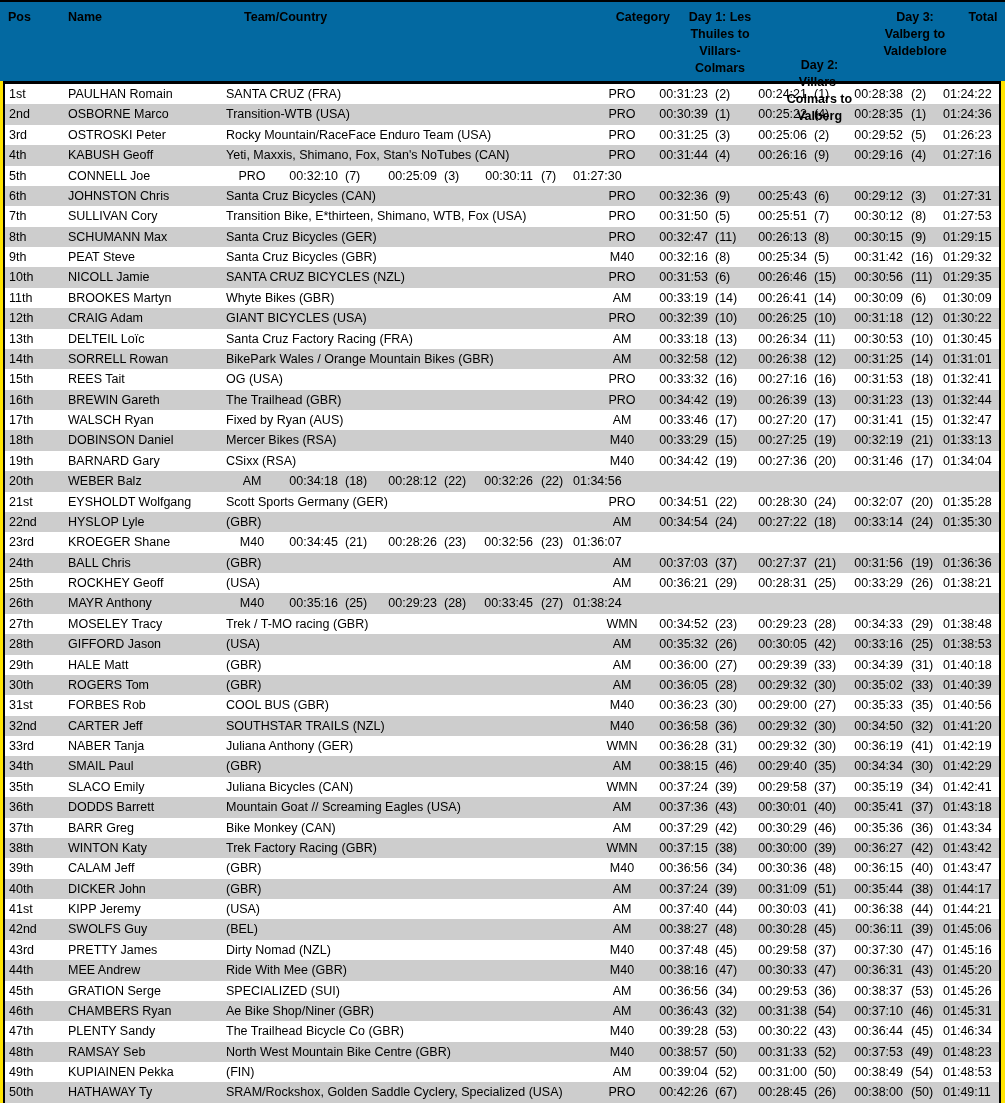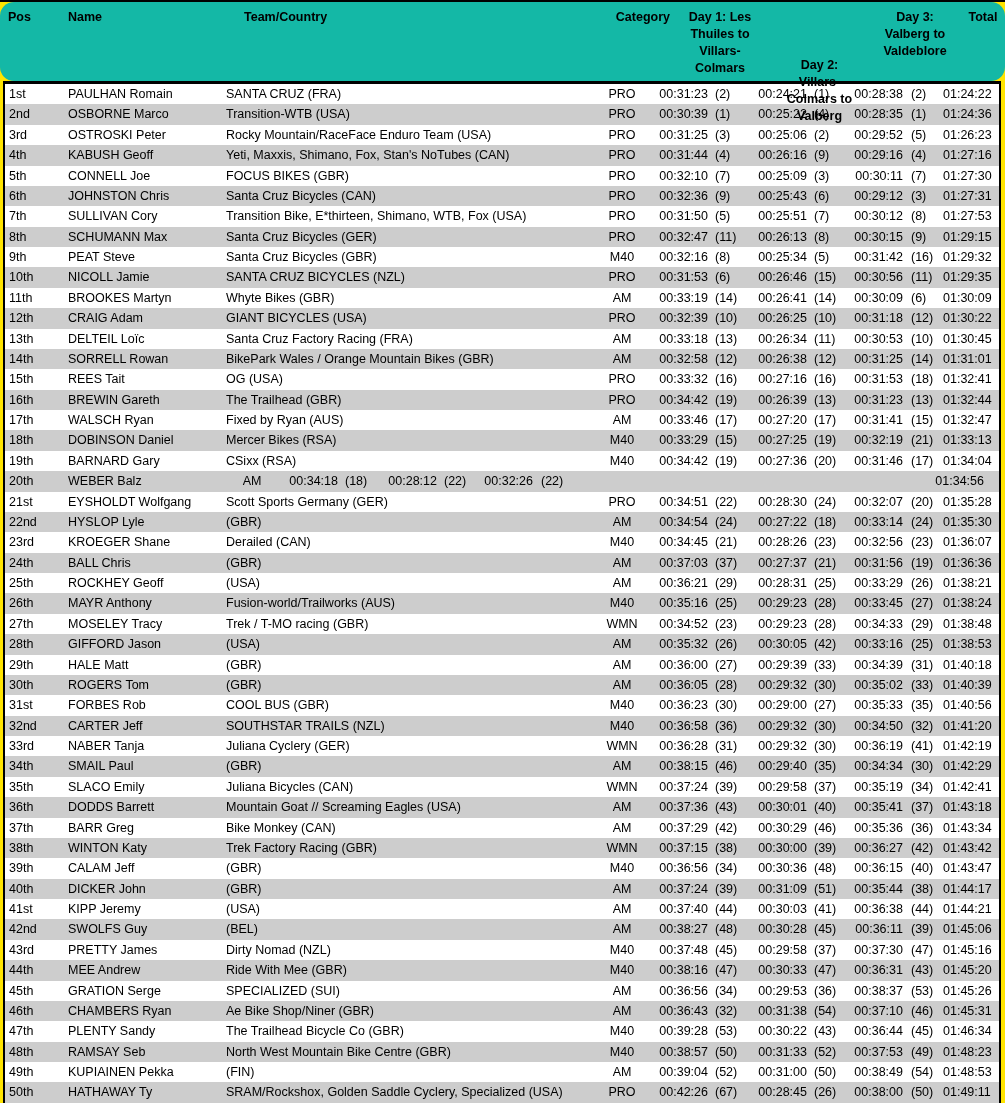--- a/index.html
+++ b/index.html
@@ -12,25 +12,24 @@
   }
   .top-line { height: 2px; background: #000; }
 
   
   .header-row {
     display: flex;
     height: 79px;
     padding-left: 8px;
     padding-top: 7px;
     box-sizing: border-box;
-    background: #14b8a6;
+    background: #0369a1;
     font-size: 12.5px;
     font-weight: bold;
     line-height: 17px;
-    border-radius: 14px;
   }
   .h { flex: 0 0 auto; }
   .h-pos   { width: 56px; }
   .h-name  { width: 158px; padding-left: 4px; box-sizing: border-box; }
   .h-team  { width: 370px; padding-left: 4px; box-sizing: border-box; margin-left: 18px; }
   .h-cat   { width: 60px;  text-align: right; }
   .h-day   { text-align: center; white-space: pre-line; }
   .h-day1  { width: 100px; }
   .h-day2  { width: 99px; margin-top: 48px; }
   .h-day3  { width: 92px; }
@@ -57,21 +56,21 @@
   .c-pos   { width: 59px;  padding-left: 4px; }
   .c-name  { width: 158px; padding-left: 4px; }
   .c-team  { width: 370px; padding-left: 4px; }
   .c-cat   { width: 60px;  text-align: center; }
   .c-d1t   { width: 56px;  text-align: right; }
   .c-d1r   { width: 44px;  padding-left: 7px; }
   .c-d2t   { width: 55px;  text-align: right; }
   .c-d2r   { width: 44px;  padding-left: 7px; }
   .c-d3t   { width: 52px;  text-align: right; }
   .c-d3r   { width: 40px;  padding-left: 8px; }
-  .c-total { flex: 1 1 auto; text-align: right; padding-right: 15px; }
+  .c-total { flex: 1 1 auto; padding-right: 1px; }
 </style>
 </head>
 <body>
 
 <div class="top-line"></div>
 
 <div class="header-row">
   <div class="h h-pos">Pos</div>
   <div class="h h-name">Name</div>
   <div class="h h-team">Team/Country</div>
@@ -143,21 +142,20 @@
     <span class="c c-d2t">00:26:16</span>
     <span class="c c-d2r">(9)</span>
     <span class="c c-d3t">00:29:16</span>
     <span class="c c-d3r">(4)</span>
     <span class="c c-total">01:27:16</span>
   </div>
 
   <div class="row">
     <span class="c c-pos">5th</span>
     <span class="c c-name">CONNELL Joe</span>
-    <span class="c c-team">FOCUS BIKES (GBR)</span>
     <span class="c c-cat">PRO</span>
     <span class="c c-d1t">00:32:10</span>
     <span class="c c-d1r">(7)</span>
     <span class="c c-d2t">00:25:09</span>
     <span class="c c-d2r">(3)</span>
     <span class="c c-d3t">00:30:11</span>
     <span class="c c-d3r">(7)</span>
     <span class="c c-total">01:27:30</span>
   </div>
 
@@ -394,21 +392,20 @@
     <span class="c c-d2t">00:27:22</span>
     <span class="c c-d2r">(18)</span>
     <span class="c c-d3t">00:33:14</span>
     <span class="c c-d3r">(24)</span>
     <span class="c c-total">01:35:30</span>
   </div>
 
   <div class="row">
     <span class="c c-pos">23rd</span>
     <span class="c c-name">KROEGER Shane</span>
-    <span class="c c-team">Derailed (CAN)</span>
     <span class="c c-cat">M40</span>
     <span class="c c-d1t">00:34:45</span>
     <span class="c c-d1r">(21)</span>
     <span class="c c-d2t">00:28:26</span>
     <span class="c c-d2r">(23)</span>
     <span class="c c-d3t">00:32:56</span>
     <span class="c c-d3r">(23)</span>
     <span class="c c-total">01:36:07</span>
   </div>
 
@@ -436,21 +433,20 @@
     <span class="c c-d2t">00:28:31</span>
     <span class="c c-d2r">(25)</span>
     <span class="c c-d3t">00:33:29</span>
     <span class="c c-d3r">(26)</span>
     <span class="c c-total">01:38:21</span>
   </div>
 
   <div class="row alt">
     <span class="c c-pos">26th</span>
     <span class="c c-name">MAYR Anthony</span>
-    <span class="c c-team">Fusion-world/Trailworks (AUS)</span>
     <span class="c c-cat">M40</span>
     <span class="c c-d1t">00:35:16</span>
     <span class="c c-d1r">(25)</span>
     <span class="c c-d2t">00:29:23</span>
     <span class="c c-d2r">(28)</span>
     <span class="c c-d3t">00:33:45</span>
     <span class="c c-d3r">(27)</span>
     <span class="c c-total">01:38:24</span>
   </div>
 
@@ -534,21 +530,21 @@
     <span class="c c-d2t">00:29:32</span>
     <span class="c c-d2r">(30)</span>
     <span class="c c-d3t">00:34:50</span>
     <span class="c c-d3r">(32)</span>
     <span class="c c-total">01:41:20</span>
   </div>
 
   <div class="row">
     <span class="c c-pos">33rd</span>
     <span class="c c-name">NABER Tanja</span>
-    <span class="c c-team">Juliana Cyclery (GER)</span>
+    <span class="c c-team">Juliana Anthony (GER)</span>
     <span class="c c-cat">WMN</span>
     <span class="c c-d1t">00:36:28</span>
     <span class="c c-d1r">(31)</span>
     <span class="c c-d2t">00:29:32</span>
     <span class="c c-d2r">(30)</span>
     <span class="c c-d3t">00:36:19</span>
     <span class="c c-d3r">(41)</span>
     <span class="c c-total">01:42:19</span>
   </div>
 

